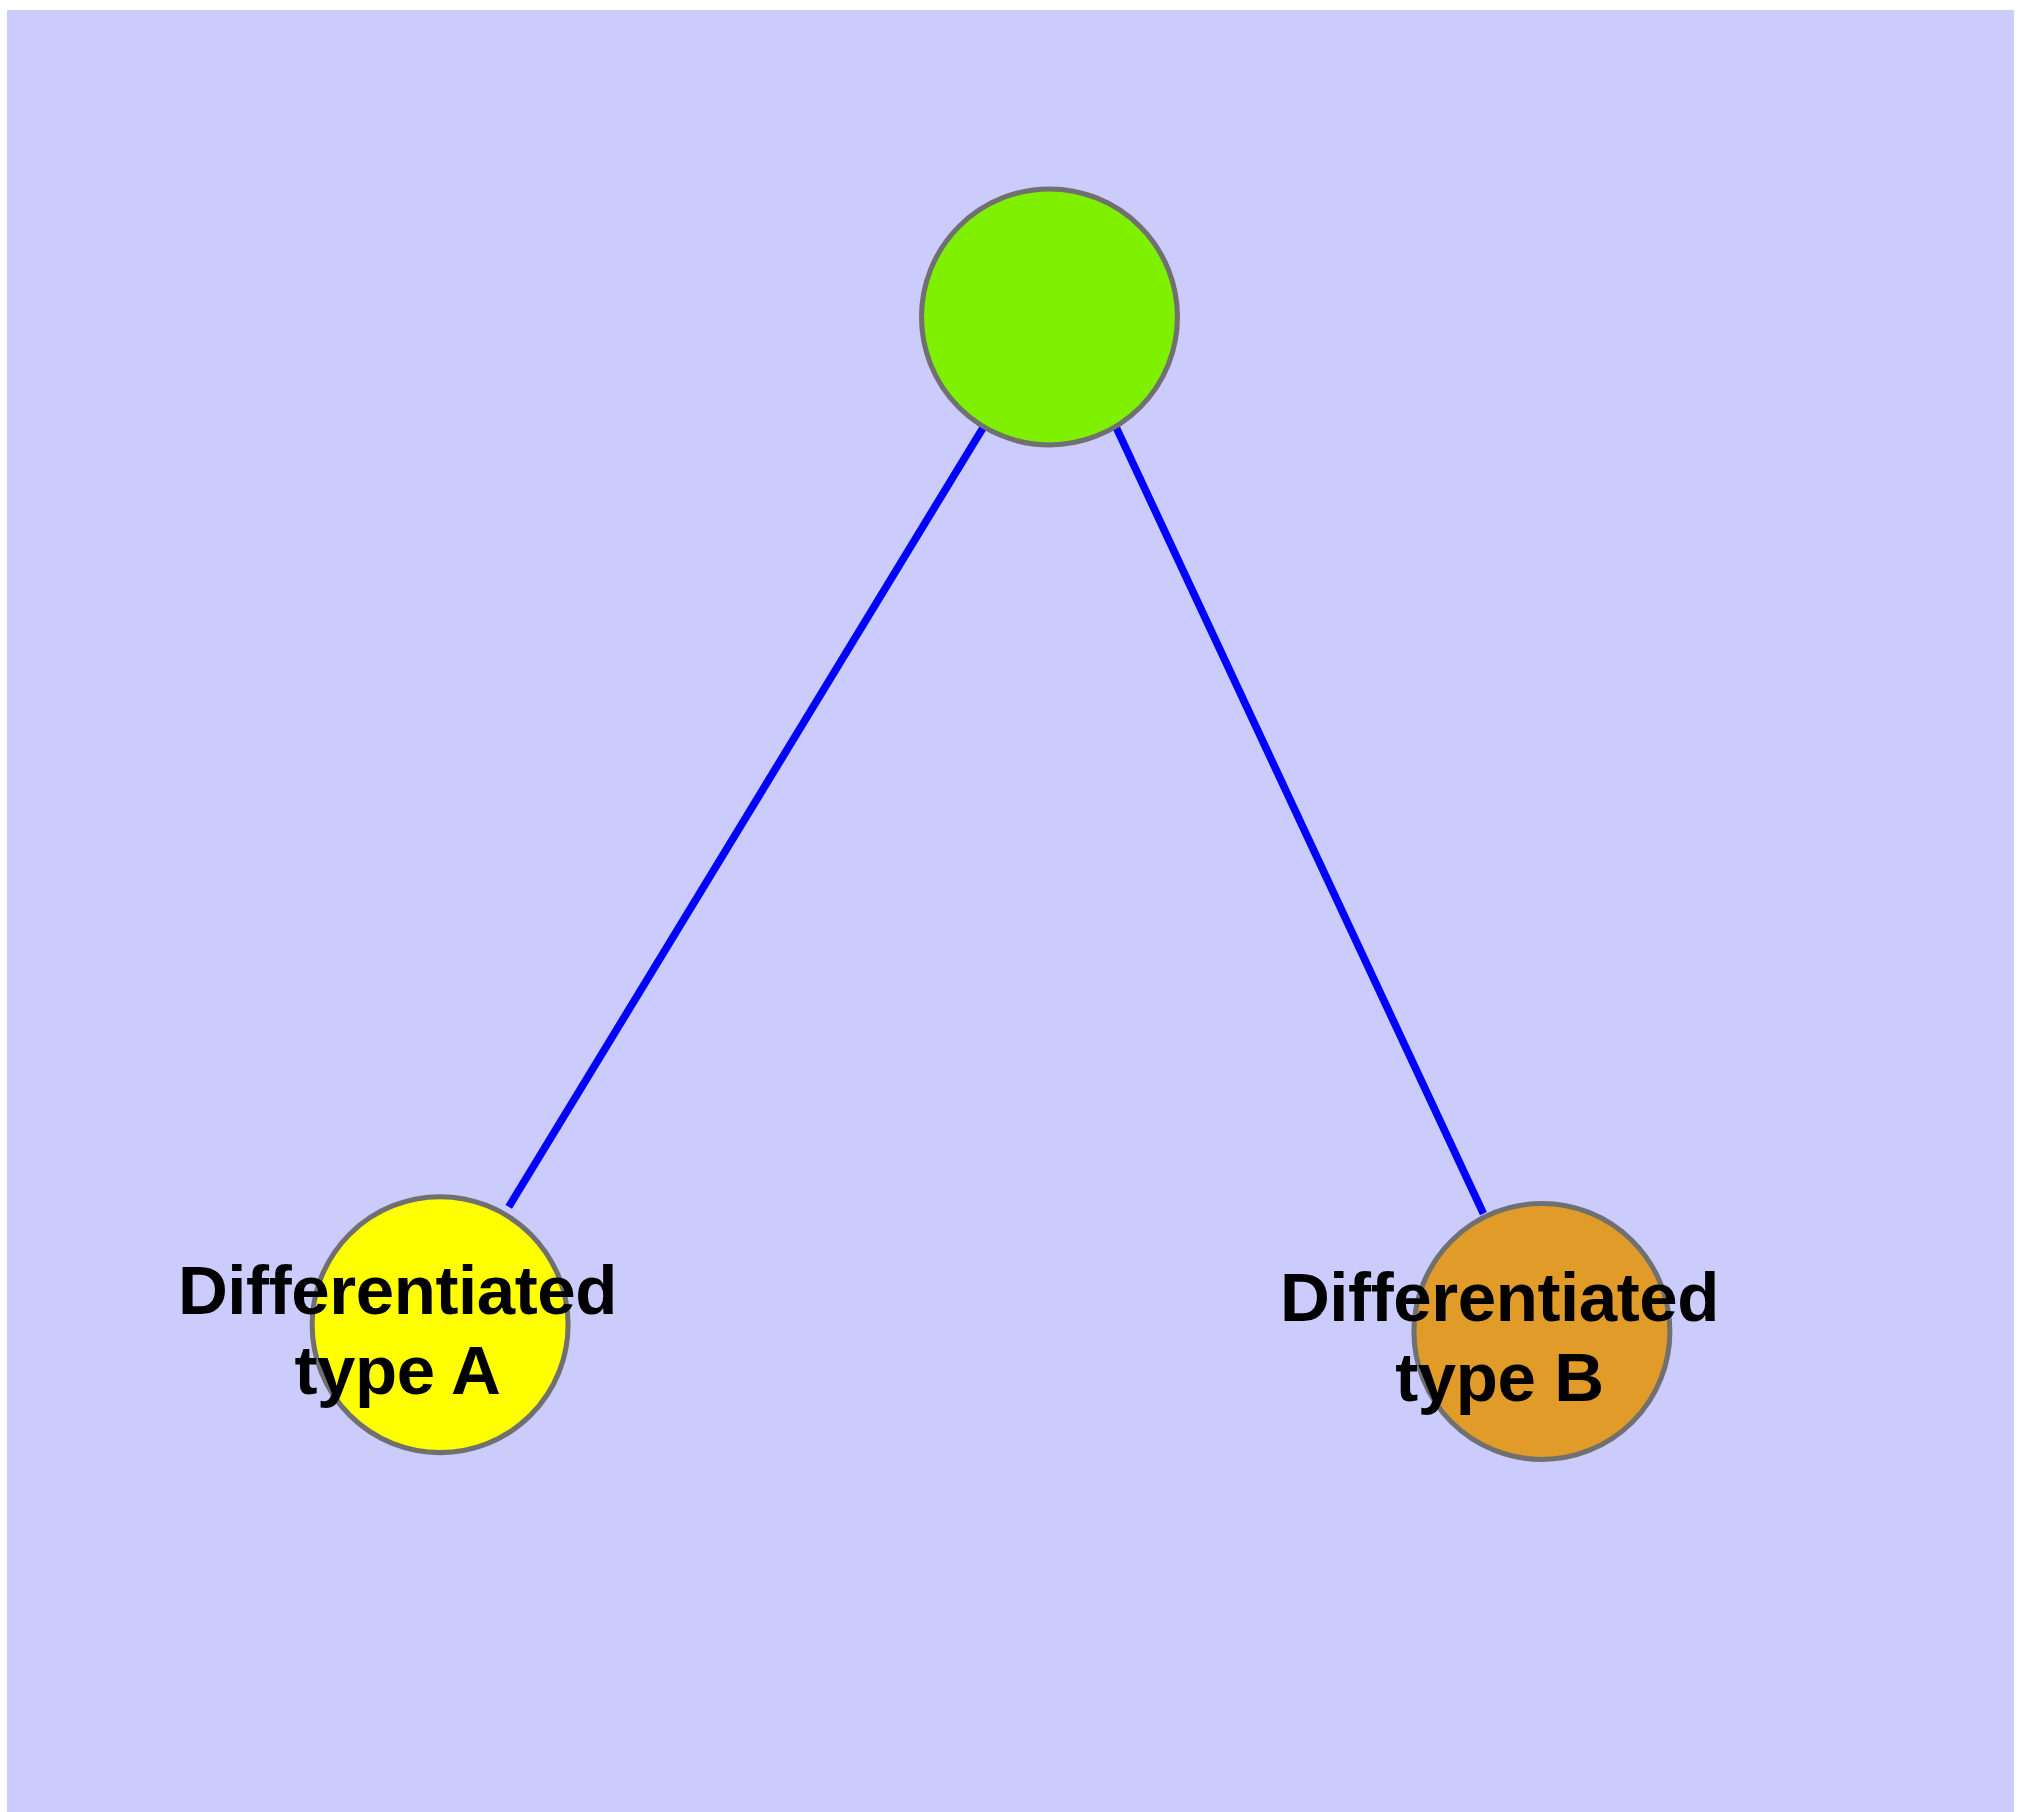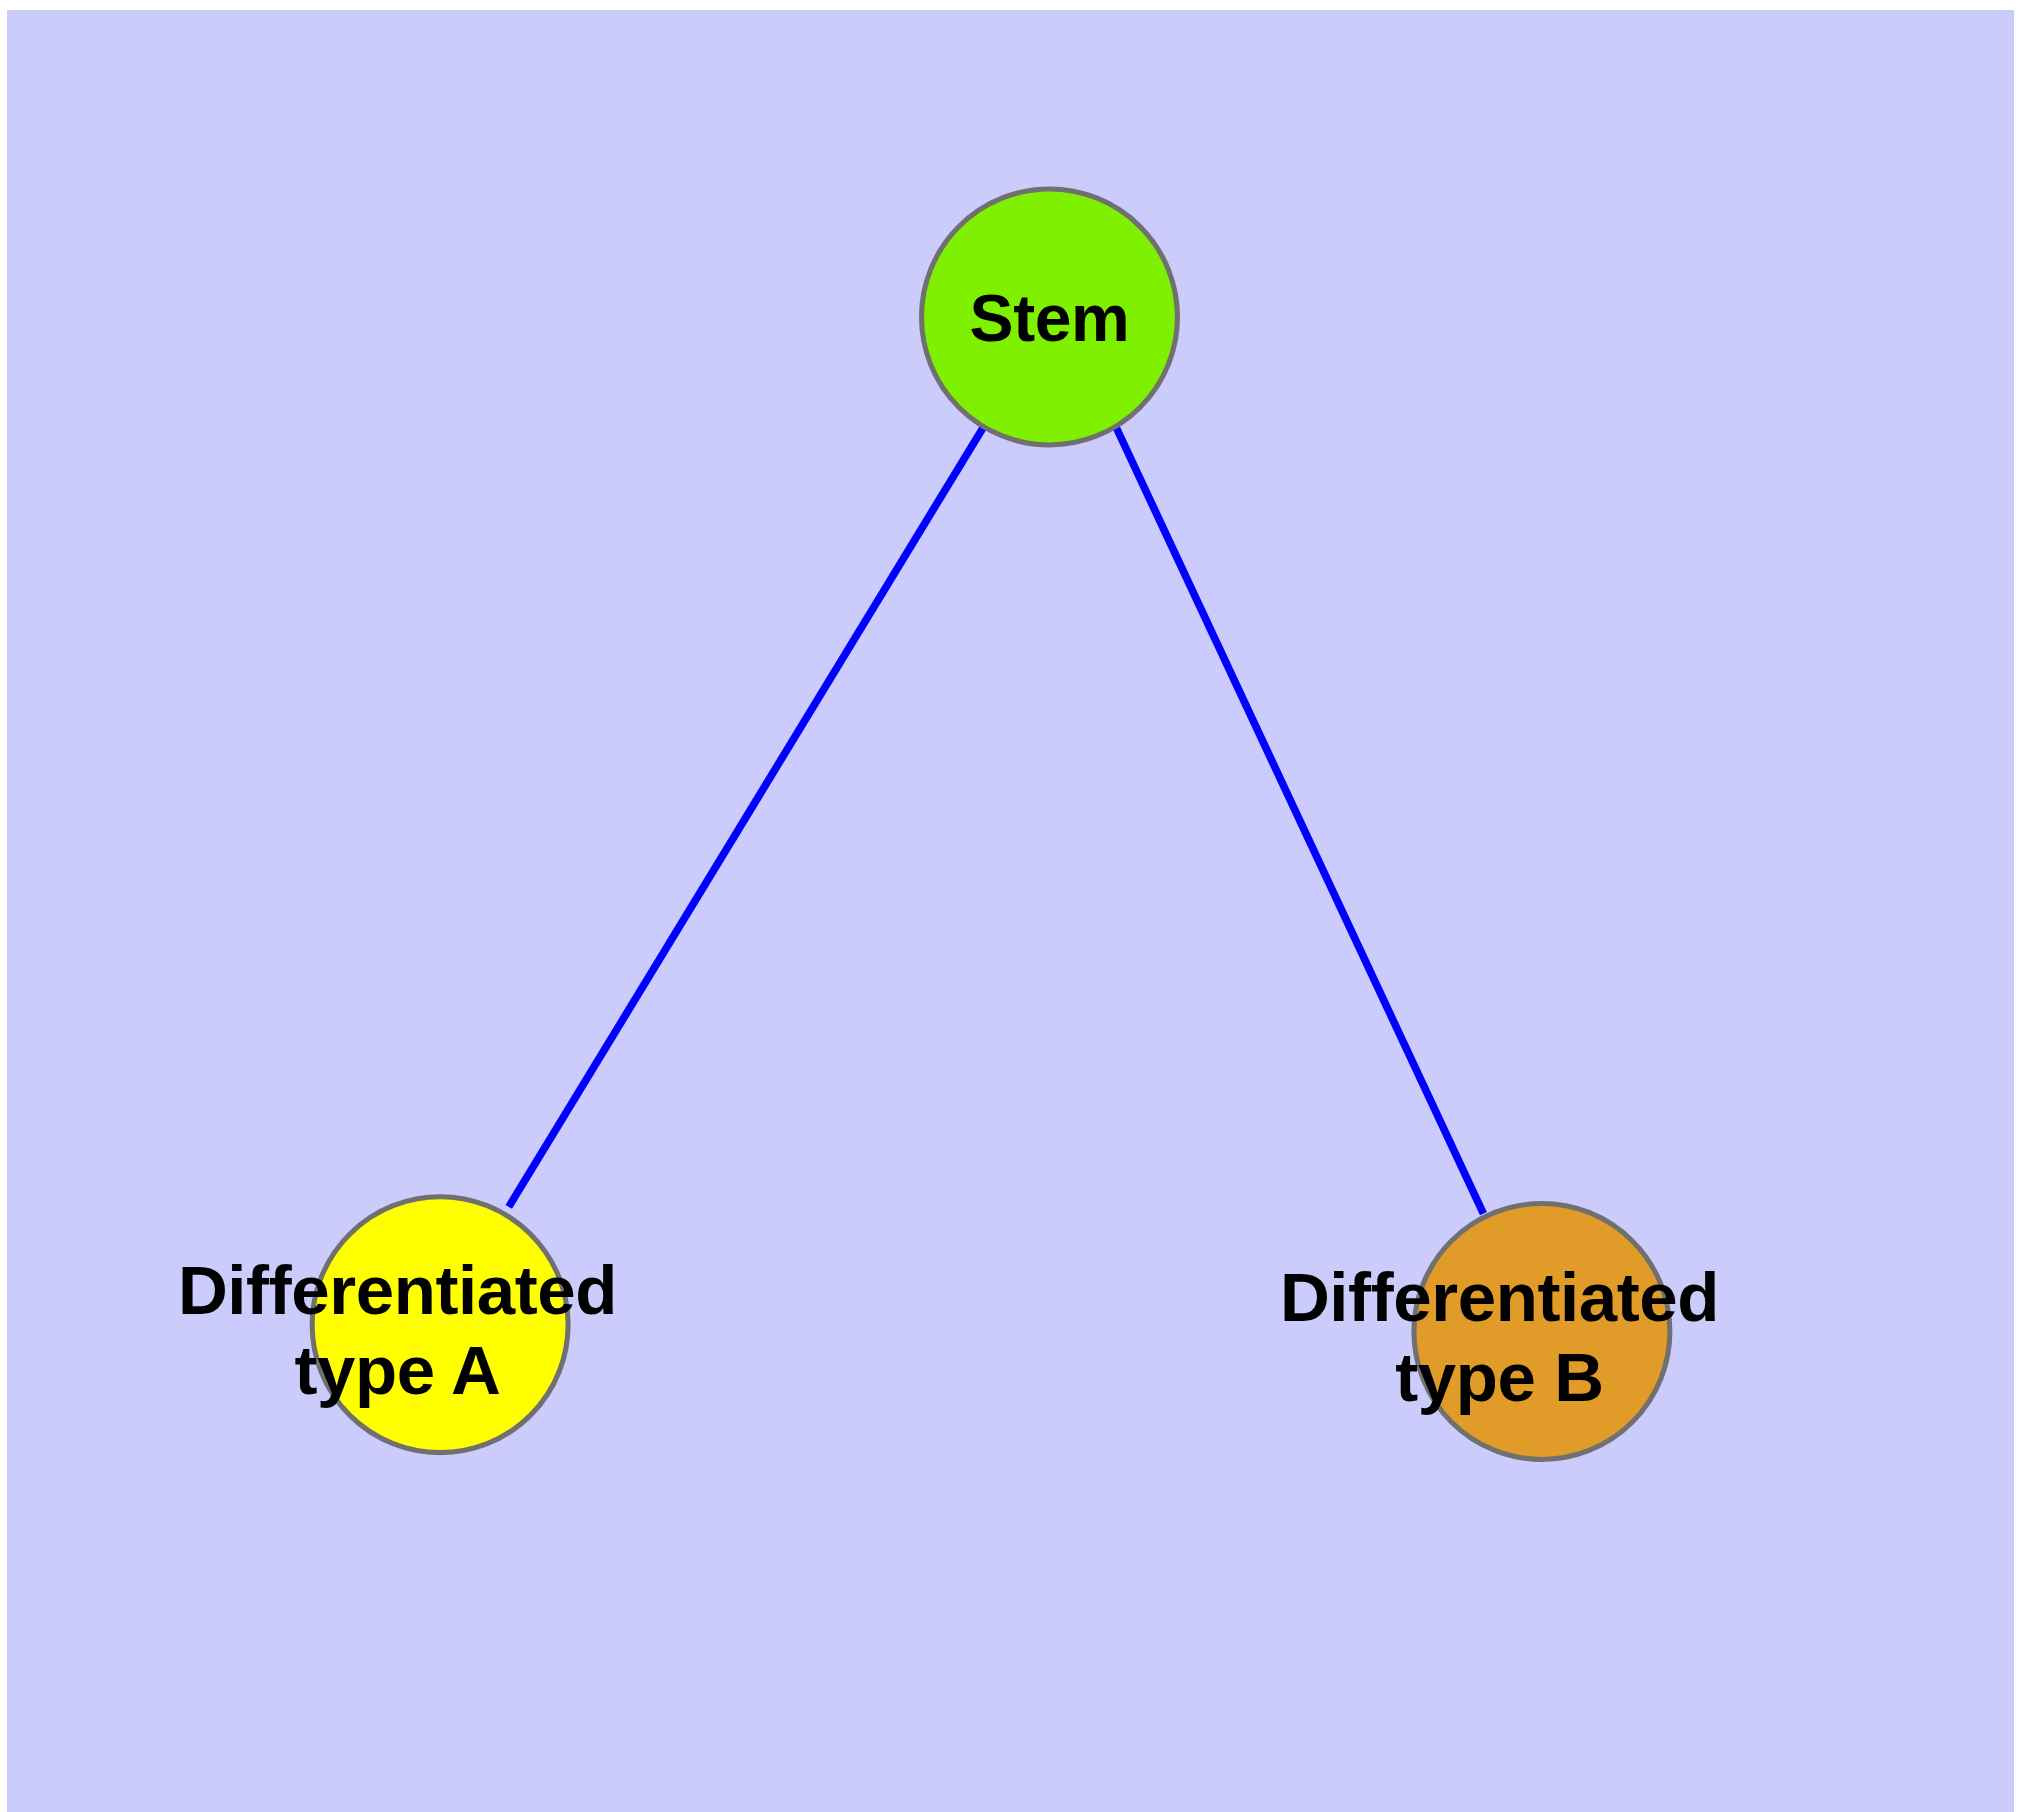--- a/index.html
+++ b/index.html
@@ -87,21 +87,20 @@
       <line class="edge-line" x1="1160" y1="504" x2="600" y2="1424" stroke="#0000ff" stroke-width="9"></line>
       <line class="edge-line" x1="1317" y1="505" x2="1750" y2="1432" stroke="#0000ff" stroke-width="9"></line>
     </g>
     <g>
       <circle class="node-circle" cx="1238" cy="374" r="151" fill="#7ff000" stroke="#707070"></circle>
       <circle class="node-circle" cx="519" cy="1563" r="151" fill="#ffff00" stroke="#707070"></circle>
       <circle class="node-circle" cx="1819" cy="1571" r="151" fill="#e09b29" stroke="#707070"></circle>
     </g>
   </svg>
 
-  <div id="label-stem" class="node-label inside">Stem</div>
 
   <div id="label-diff-a" class="node-label offset">Differentiated
 type A</div>
 
   <div id="label-diff-b" class="node-label offset">Differentiated
 type B</div>
 
 </div>
 
 

